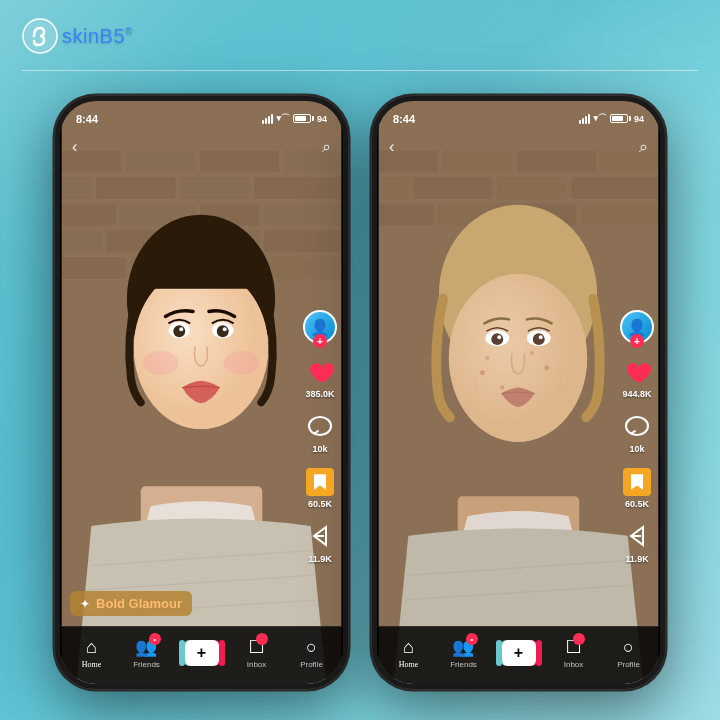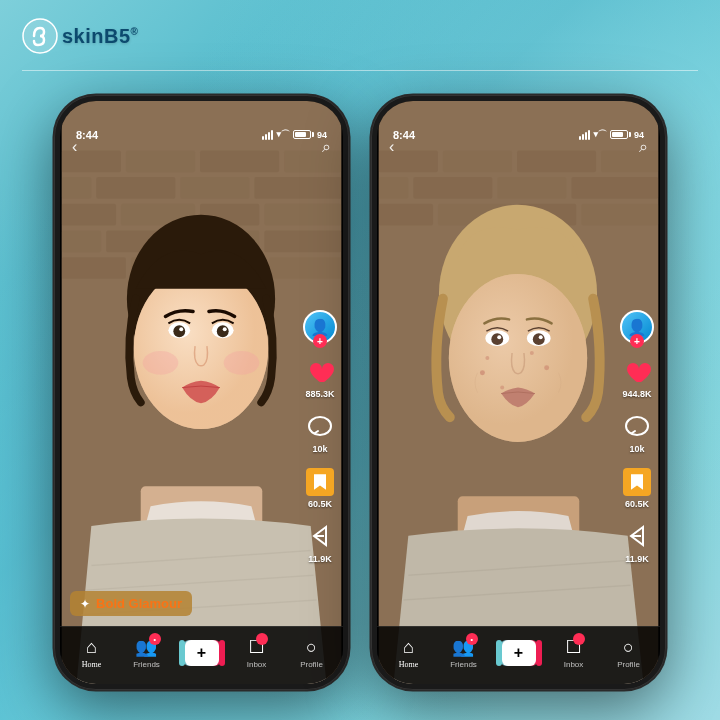--- a/index.html
+++ b/index.html
@@ -29,23 +29,23 @@
       align-items: center;
       gap: 4px;
     }
 
     .logo-icon {
       width: 36px;
       height: 36px;
     }
 
     .logo-text {
-      color: #0c4a6e;
+      color: #3b82f6;
       font-size: 20px;
-      font-weight: 700;
+      font-weight: 400;
       letter-spacing: 0.5px;
       text-shadow: 0 1px 3px rgba(0,0,0,0.2);
     }
 
     .logo-text sup {
       font-size: 10px;
       vertical-align: super;
     }
 
     .divider-line {
@@ -119,21 +119,21 @@
       right: 6px;
       bottom: 6px;
       border-radius: 36px;
       overflow: hidden;
       background: #000;
     }
 
     
     .status-bar {
       position: absolute;
-      top: 16px;
+      top: 0;
       left: 0;
       right: 0;
       height: 28px;
       z-index: 15;
       display: flex;
       align-items: flex-end;
       justify-content: space-between;
       padding: 0 16px 4px;
       color: white;
       font-size: 10px;
@@ -399,21 +399,21 @@
       gap: 6px;
       z-index: 15;
     }
 
     .filter-badge-icon {
       color: white;
       font-size: 12px;
     }
 
     .filter-badge-text {
-      color: #f97316;
+      color: #fdba74;
       font-size: 13px;
       font-weight: 700;
     }
 
     
     .friends-badge {
       position: relative;
     }
 
     .friends-red-dot {
@@ -588,21 +588,21 @@
               <span class="avatar-inner" style="font-size:16px;">👤</span>
               <div class="plus-badge">+</div>
             </div>
 
             <div class="action-btn">
               <div class="action-icon">
                 <svg width="28" height="28" viewBox="0 0 28 28">
                     <path d="M14 24s-10-6.5-10-13a6 6 0 0112 0 6 6 0 0112 0c0 6.5-10 13-10 13z" fill="#ff2d55"></path>
                   </svg>
               </div>
-              <span class="action-count">885.3K</span>
+              <span class="action-count">385.0K</span>
             </div>
 
             <div class="action-btn">
               <div class="action-icon">
                 <svg width="28" height="28" viewBox="0 0 28 28">
                     <ellipse cx="14" cy="13" rx="11" ry="9" fill="none" stroke="white" stroke-width="2"></ellipse>
                     <path d="M9 20 L12 18" stroke="white" stroke-width="2" stroke-linecap="round"></path>
                   </svg>
               </div>
               <span class="action-count">10k</span>

